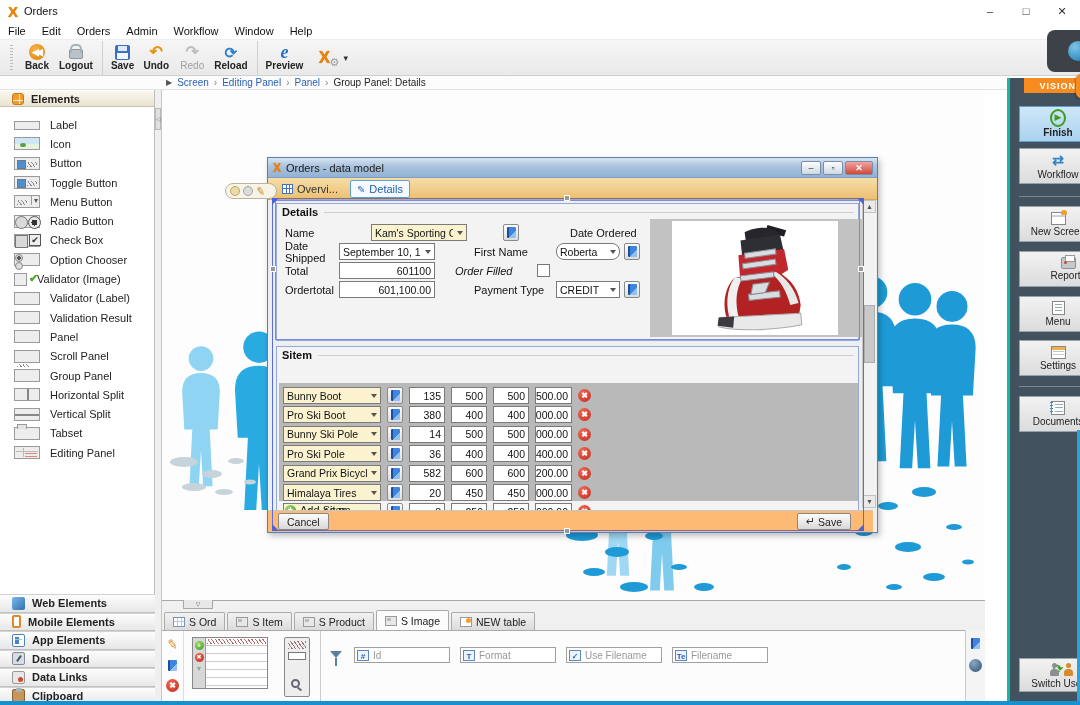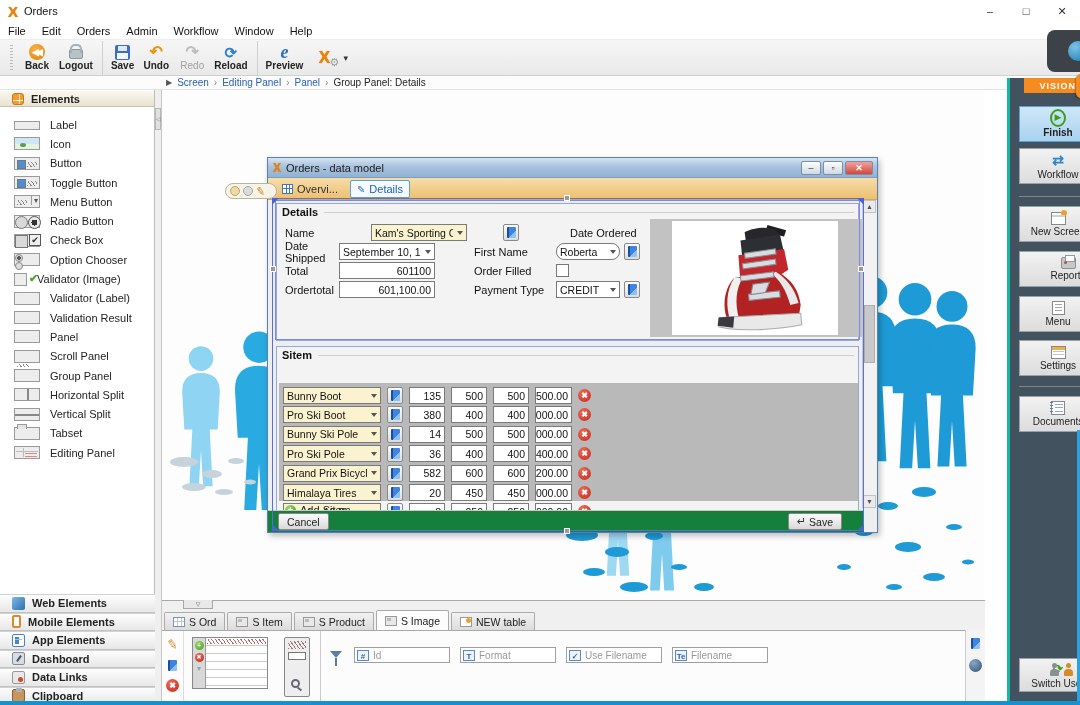--- a/index.html
+++ b/index.html
@@ -155,21 +155,21 @@
   .bookbtn { width:16px; height:17px; border:1px solid #8a8a8a; background:linear-gradient(#fdfdfd,#dcdcdc); display:flex; align-items:center; justify-content:center; border-radius:2px; }
   .book { width:9px; height:11px; background:linear-gradient(135deg,#3d85e0 60%,#8fc0f0 60%); border-left:2px solid #1b4f9e; border-radius:1px; }
   .chk { width:13px; height:13px; border:1px solid #777; background:#fff; }
   .delbtn { width:13px; height:13px; border-radius:50%; background:radial-gradient(circle at 35% 30%, #ef6a55, #c5281c); color:#fff; font-size:8px; font-weight:bold; line-height:13px; text-align:center; }
   .addlink { position:absolute; display:flex; align-items:center; gap:4px; font-size:11px; color:#222; }
   .addlink .plus { width:11px; height:11px; border-radius:50%; background:radial-gradient(circle at 35% 30%, #9fd86a, #3f9c1e); color:#fff; font-size:9px; line-height:11px; text-align:center; font-weight:bold; }
 
   .imgframe { position:absolute; left:373px; top:15px; width:215px; height:118px; background:#c2c2c2; }
   .imgframe .inner { position:absolute; left:22px; top:2px; width:166px; height:114px; background:#fff; display:flex; align-items:center; justify-content:center; }
 
-  .dlg-foot { position:absolute; left:0; bottom:0; right:13px; height:22px; background:#15803d; border-top:1px solid #c9c9c9; }
+  .dlg-foot { position:absolute; left:0; bottom:0; right:4px; height:22px; background:#fdba74; border-top:1px solid #c9c9c9; }
   .btn { position:absolute; height:17px; border:1px solid #888; border-radius:2px; background:linear-gradient(#fdfdfd,#d8d8d8); font-size:10.5px; display:flex; align-items:center; justify-content:center; gap:3px; padding:0 8px; color:#222; }
   .btn .ret { font-size:11px; color:#333; }
 
   .dscroll { position:absolute; right:1px; top:42px; bottom:24px; width:14px; background:#f2f2f2; border-left:1px solid #c8c8c8; }
   .dscroll .sarr { position:absolute; left:0; width:13px; height:13px; background:#eaeaea; border:1px solid #c2c2c2; color:#555; font-size:7px; text-align:center; line-height:12px; }
   .dscroll .thumb { position:absolute; left:1px; width:11px; height:58px; top:105px; background:#c9c9c9; border:1px solid #adadad; }
 
   .sel { position:absolute; border:1px solid #5b6ee0; pointer-events:none; }
   .hnd { position:absolute; width:6px; height:6px; background:#9a9a9a; border:1px solid #fff; }
   .tri { position:absolute; width:0; height:0; }
@@ -595,21 +595,21 @@
           </div>
           <div class="bookbtn" style="margin-left:4px;">
               <span class="book"></span>
             </div>
         </div>
 
         <div class="frow" style="left:8px; top:58px; width:580px;">
           <span class="flab" style="width:54px;">Total</span>
           <div class="tinput" style="width:96px;">601100</div>
           <span style="width:20px;"></span>
-          <span class="flab" style="margin-left:19px; width:82px;">Order Filled</span>
+          <span class="flab" style="width:82px;font-style:italic;">Order Filled</span>
           <div class="chk"></div>
         </div>
 
         <div class="frow" style="left:8px; top:77px; width:580px;">
           <span class="flab" style="width:54px;">Ordertotal</span>
           <div class="tinput" style="width:96px;">601,100.00</div>
           <span style="width:20px;"></span>
           <span class="flab" style="margin-left:19px; width:82px;">Payment Type</span>
           <div class="combo" style="width:64px;">
             <span class="v">CREDIT</span>

